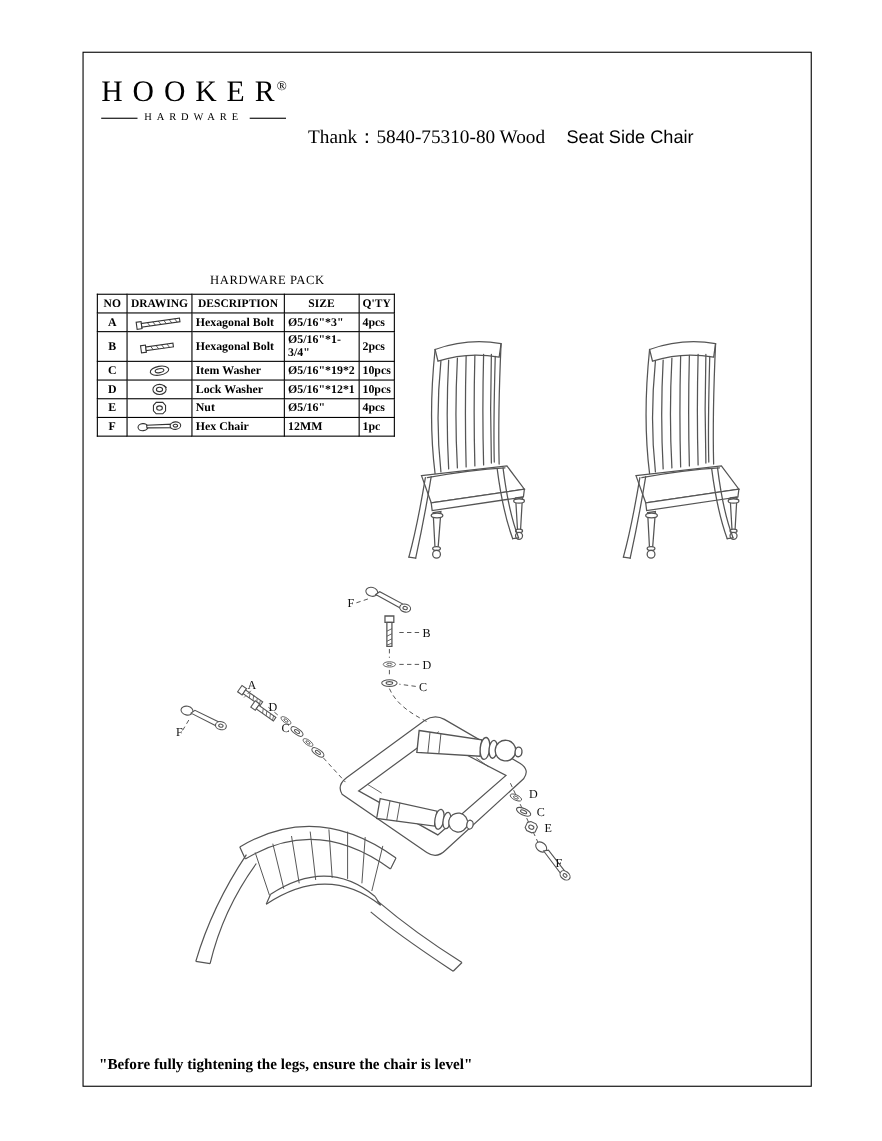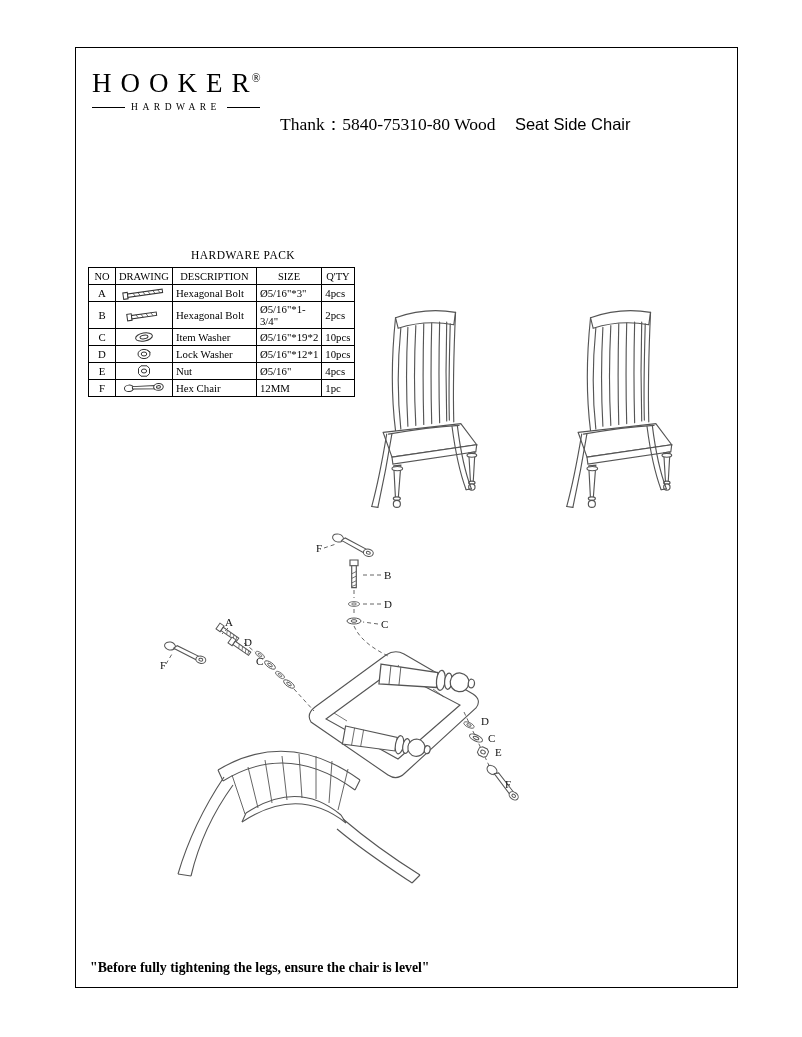--- a/index.html
+++ b/index.html
@@ -22,21 +22,21 @@
   .item-line2 { position:absolute; left:330px; top:141px; font-size:17.5px; white-space:nowrap; }
   .item-name-sans { font-family:"Liberation Sans", sans-serif; font-size:16.5px;margin-left:15px; }
 
   
   .intro { position:absolute; left:88px; top:188px; width:632px; font-size:13.4px; line-height:1.5; }
   .intro .p1 { text-indent:24px; }
 
   
   .hw-title { position:absolute; left:175px; top:249px; font-size:11.5px; letter-spacing:0.5px;margin-left:16px; }
   .hw-table { position:absolute; left:88px; top:267px; border-collapse:collapse; font-size:10.8px; }
-  .hw-table th, .hw-table td { border:1px solid #000; padding:1px 3px; height:17px; font-weight:normal; vertical-align:middle; }
+  .hw-table th, .hw-table td { border:1px solid #000; padding:1px 3px; height:17px; font-weight:bold; vertical-align:middle; }
   .hw-table th { font-size:10.5px; text-align:center; }
   .hw-table td.c { text-align:center; }
   .hw-table col.w-no { width:27px; }
   .hw-table col.w-draw { width:53px; }
   .hw-table col.w-desc { width:84px; }
   .hw-table col.w-size { width:63px; }
   .hw-table col.w-qty { width:31px; }
   .hw-icon { display:block; margin:0 auto; }
 
   

